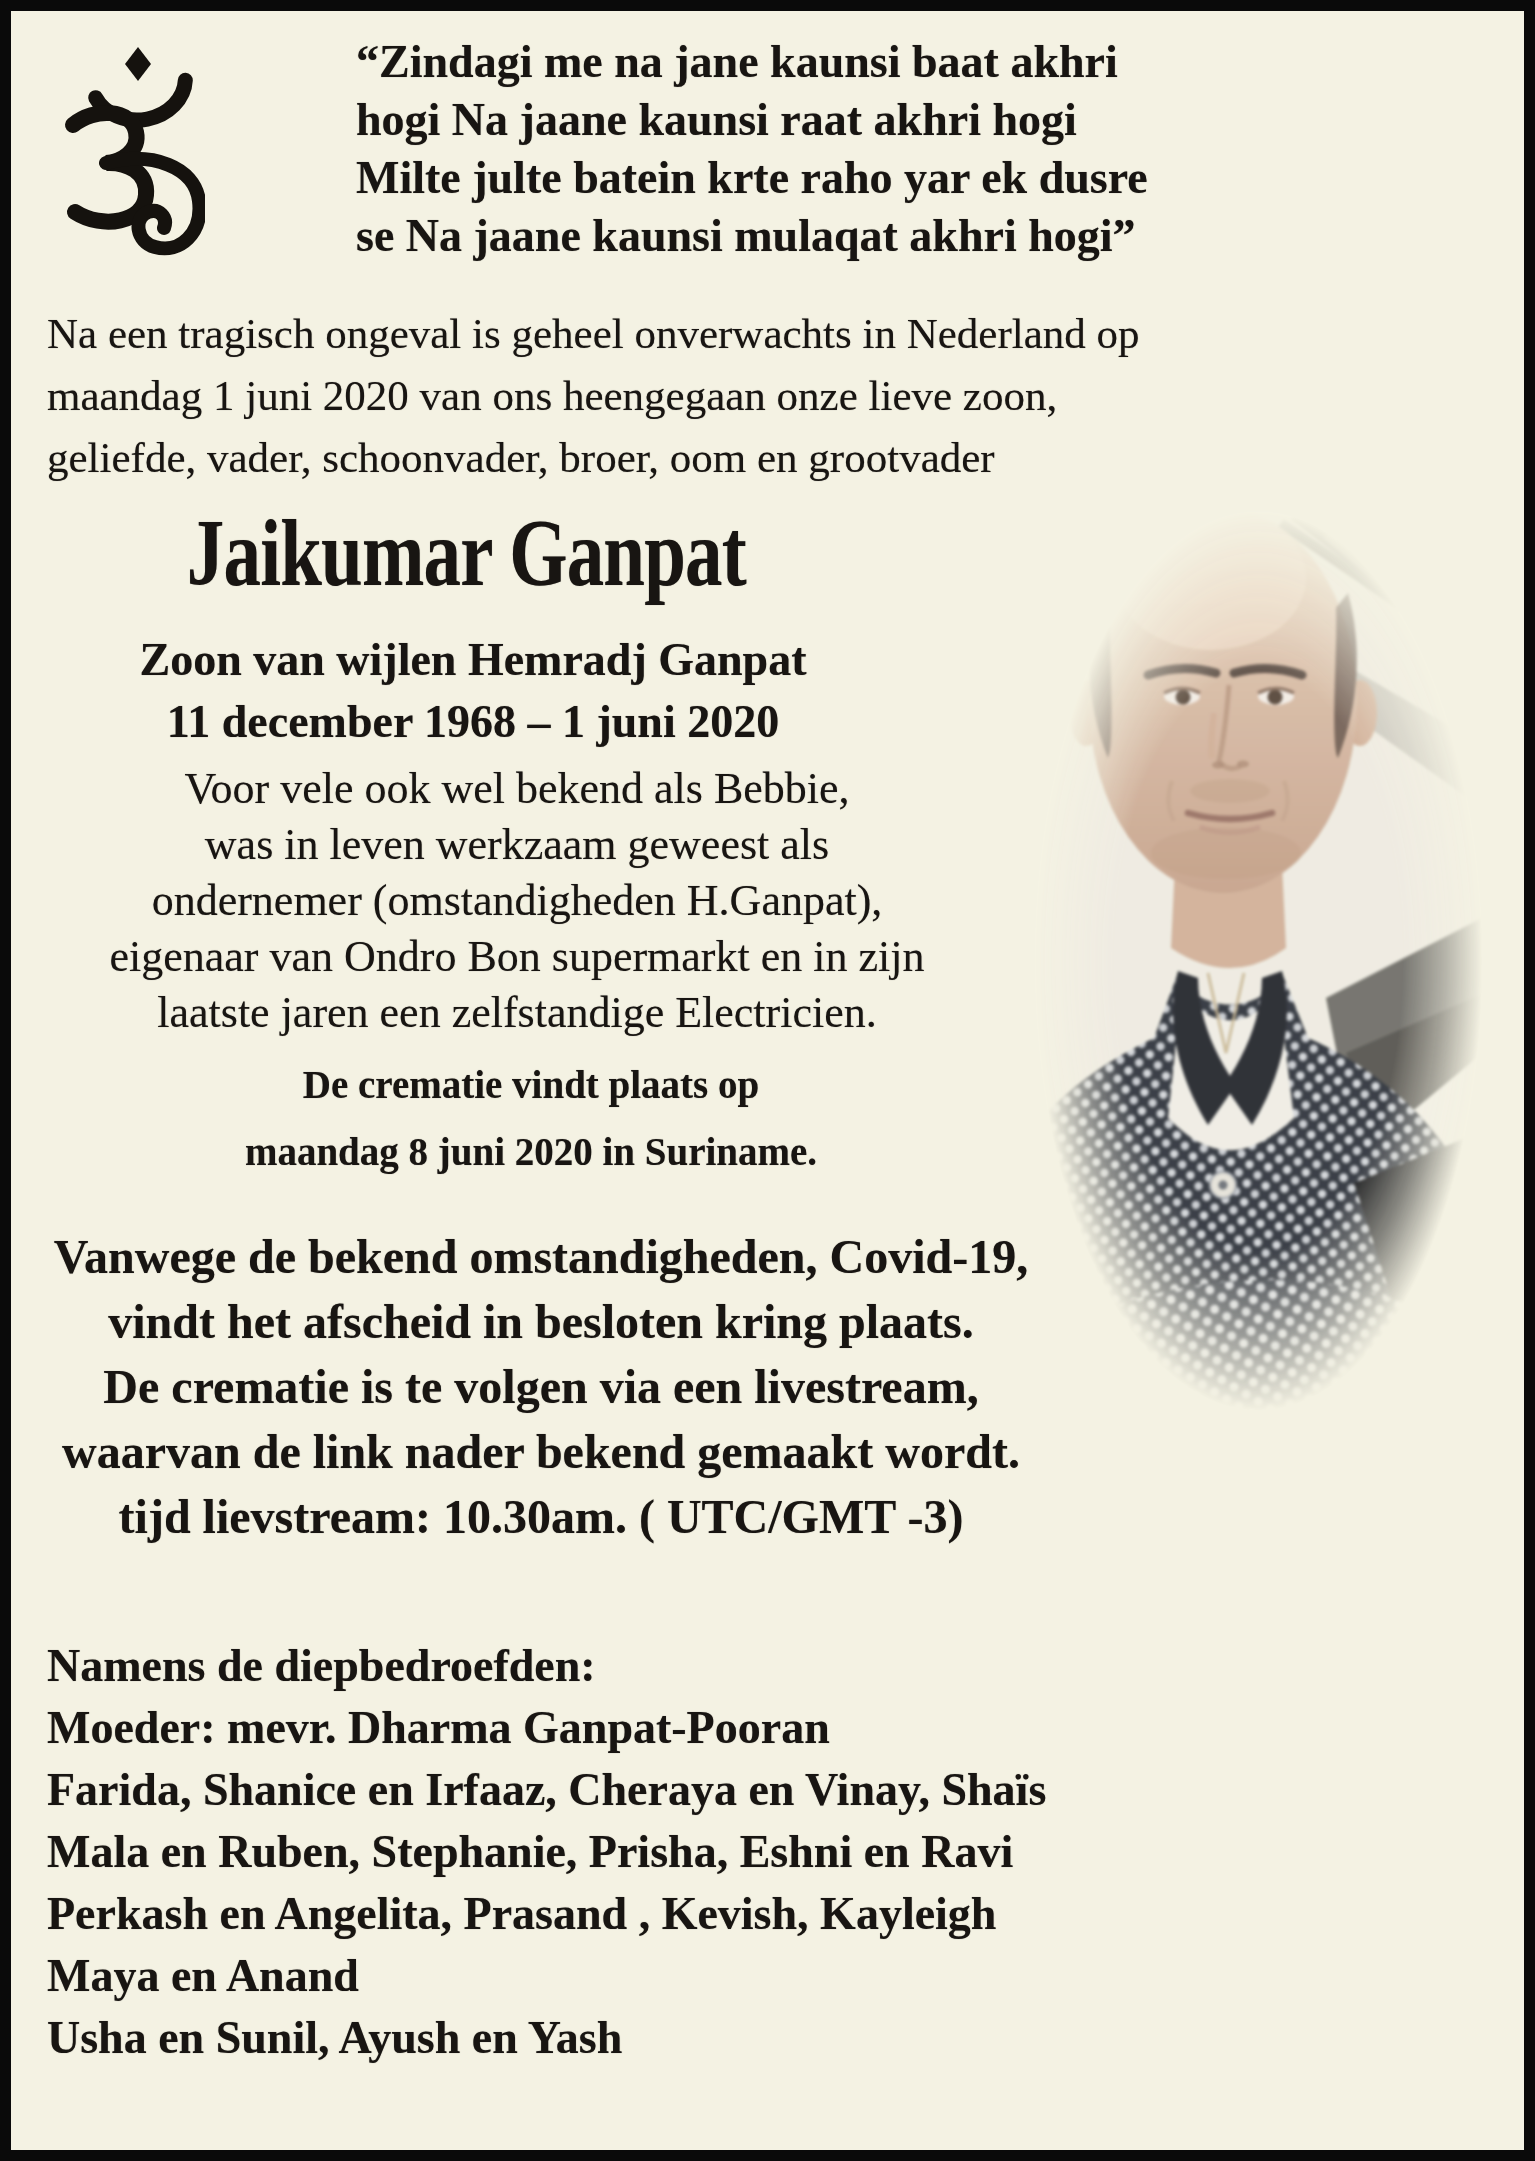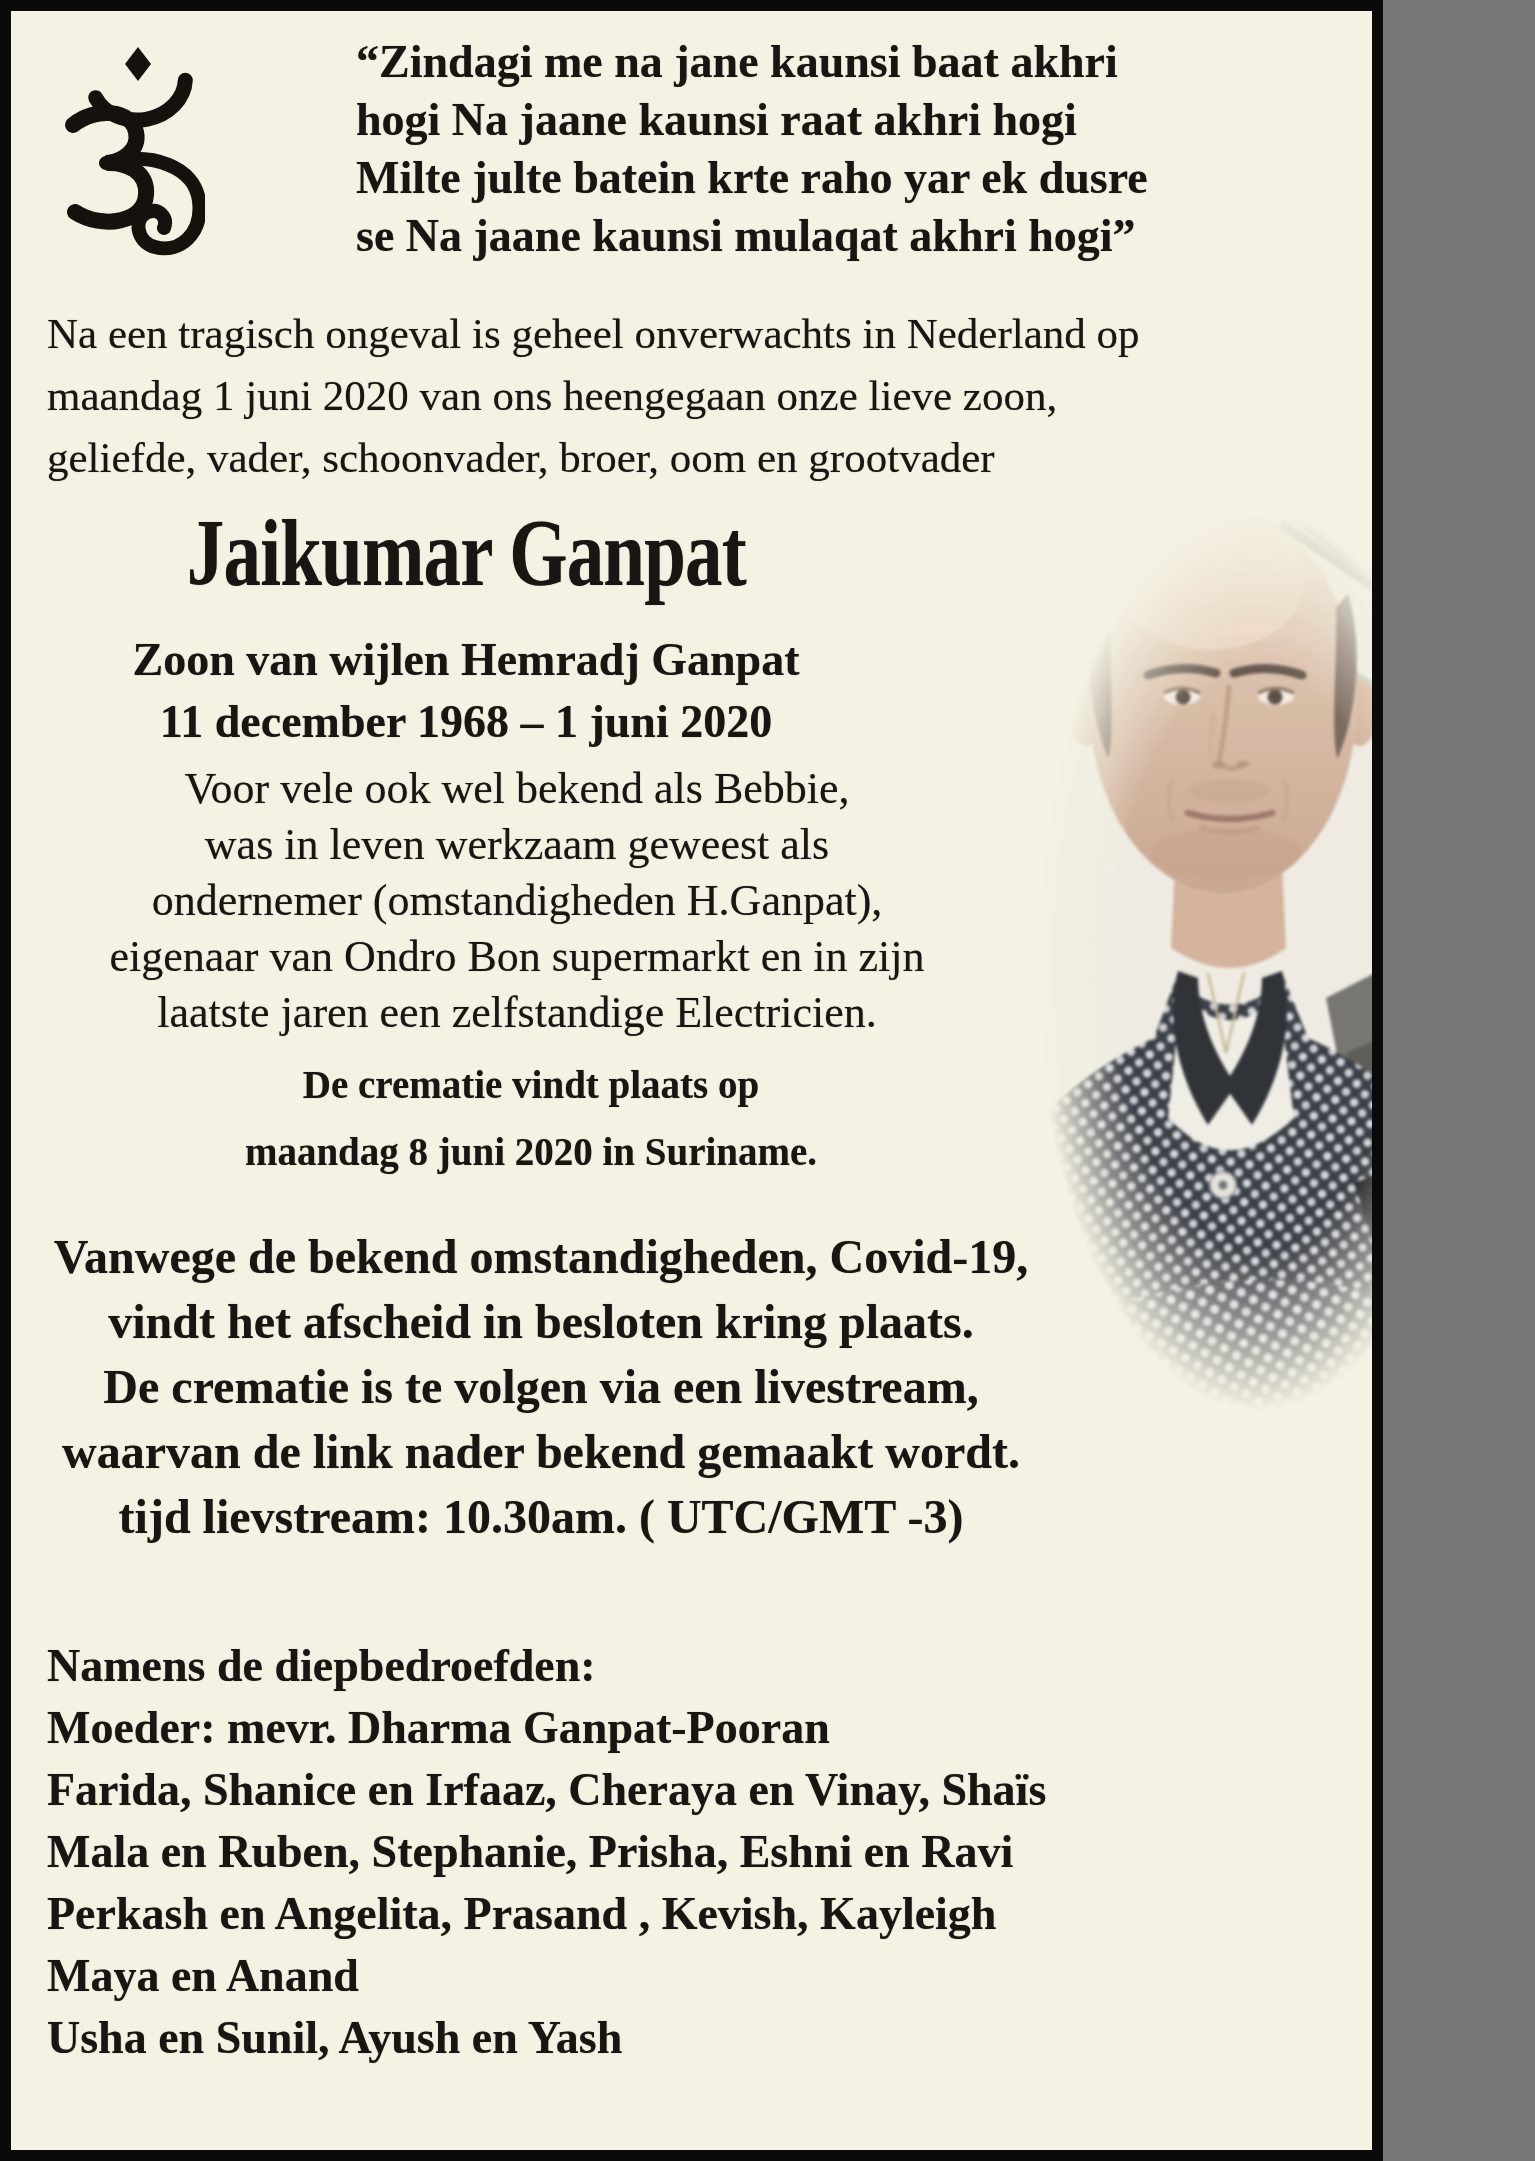--- a/index.html
+++ b/index.html
@@ -1,18 +1,18 @@
 <!DOCTYPE html>
 <html><head>
 <meta charset="utf-8">
 <style>
   html,body{margin:0;padding:0;background:#777;}
   .page{
     position:relative;
-    width:1383px;height:2161px;
+    width:1535px;height:2161px;
     box-sizing:border-box;
     background:#f4f2e3;
     border:11px solid #0a0a0a;
     overflow:hidden;
     font-family:"Liberation Serif","DejaVu Serif",serif;
     color:#181512;
     padding-left:20px;
   }
   .abs{position:absolute;}
   .txt{text-shadow:0 0 1px rgba(20,16,10,.45);}
@@ -27,21 +27,21 @@
   
   .intro{left:36px;top:292px;width:1260px;z-index:2;
          font-size:43px;font-weight:normal;line-height:62px;}
 
   
   .name-wrap{left:0;top:486px;width:910px;text-align:center;z-index:2;}
   .name-wrap .big{
      display:inline-block;font-size:96px;font-weight:bold;
      letter-spacing:-1px;white-space:nowrap;
      transform:scaleX(.78);transform-origin:50% 50%;}
-  .lineage{left:0;top:618px;width:910px;text-align:center;z-index:2;
+  .lineage{left:7px;top:618px;width:910px;text-align:center;z-index:2;
            font-size:46px;font-weight:bold;line-height:62px;}
 
   
   .bio{left:36px;top:750px;width:940px;z-index:2;
        font-size:44px;font-weight:normal;line-height:56px;text-align:center;}
 
   
   .cremation{left:0;top:1040px;width:1040px;text-align:center;z-index:2;
              font-size:39px;font-weight:bold;line-height:67px;}
 

